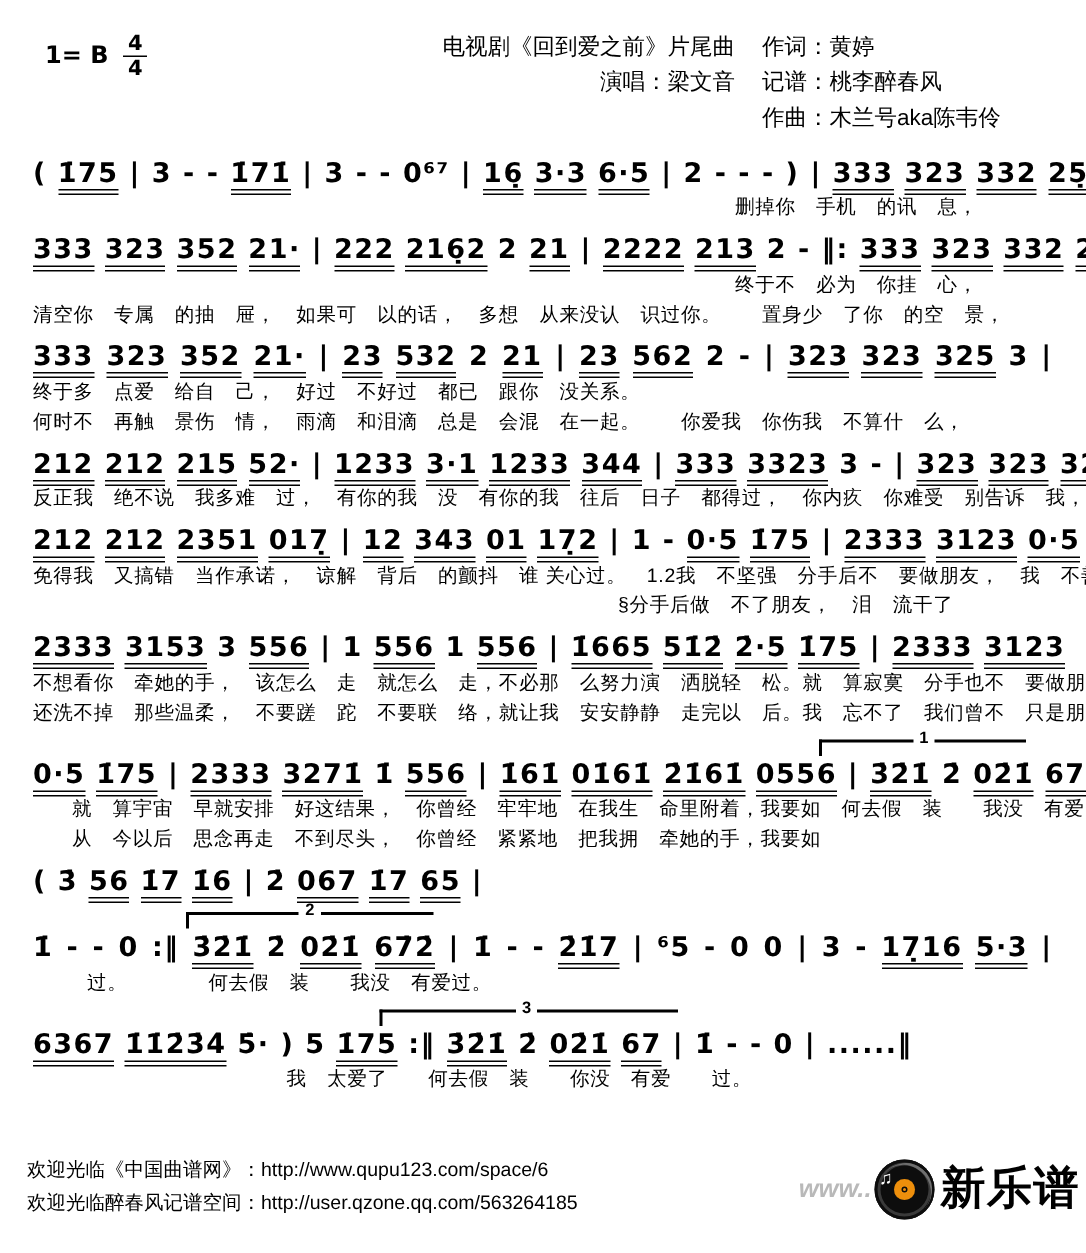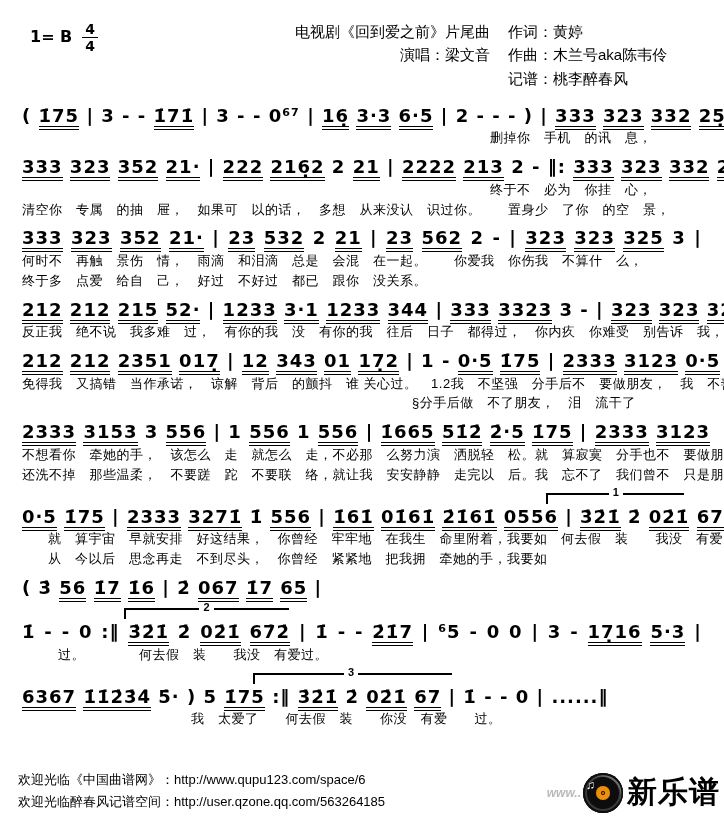--- a/index.html
+++ b/index.html
@@ -41,21 +41,21 @@
     position:absolute;top:-8px;left:45%;background:#fff;
     padding:0 4px;font-size:11px;font-weight:bold;line-height:1;
   }
 
   .footer{
     position:absolute;left:0;bottom:22px;width:724px;
     display:flex;align-items:flex-end;
   }
   .links{font-size:13px;line-height:1.7;padding-left:18px;white-space:nowrap;}
   .logo-area{margin-left:auto;display:flex;align-items:center;padding-right:4px;}
-  .wm{color:#b9b9b9;font-style:italic;font-weight:bold;font-size:12px;margin-right:2px;}
+  .wm{color:#b9b9b9;font-style:italic;font-weight:bold;font-size:17px;margin-right:2px;}
   .record{
     position:relative;display:inline-block;width:40px;height:40px;border-radius:50%;
     background:#0d0d0d;box-shadow:inset 0 0 0 2px #0d0d0d, inset 0 0 0 4px #3a3a3a;
     margin-right:4px;flex:0 0 auto;
   }
   .record .hole{
     position:absolute;left:50%;top:50%;width:14px;height:14px;margin:-7px 0 0 -7px;
     border-radius:50%;background:#ee8f0c;box-shadow:inset 0 0 0 5px #ee8f0c, inset 0 0 0 6px #0d0d0d;
   }
   .record .note{
@@ -79,39 +79,39 @@
   <div class="meta-row">
     <div class="keysig">
       <span>1= B</span><span class="frac"><span class="top">4</span><span class="bot">4</span></span>
     </div>
     <div class="credits-mid">
       <div class="credit-line">电视剧《回到爱之前》片尾曲</div>
       <div class="credit-line">演唱：梁文音</div>
     </div>
     <div class="credits-right">
       <div class="credit-line">作词：黄婷</div>
+      <div class="credit-line">记谱：桃李醉春风</div>
       <div class="credit-line">作曲：木兰号aka陈韦伶</div>
-      <div class="credit-line">记谱：桃李醉春风</div>
     </div>
   </div>
 
   <div id="score">
       <div class="system">
         <div class="notes justify"><span>(</span> <span class="grp">1̇75</span> <span>|</span> <span>3</span> <span>-</span> <span>-</span> <span class="grp">1̇71̇</span> <span>|</span> <span>3</span> <span>-</span> <span>-</span> <span>0⁶⁷</span> <span>|</span> <span class="grp">16̣</span> <span class="grp">3·3</span> <span class="grp">6·5</span> <span>|</span> <span>2</span> <span>-</span> <span>-</span> <span>-</span> <span>)</span> <span>|</span> <span class="grp">333</span> <span class="grp">323</span> <span class="grp">332</span> <span class="grp">25̣·</span> </div>
         <div class="lyric" style="padding-left: 468px;">删掉你　手机　的讯　息，</div>
       </div>
       <div class="system">
         <div class="notes justify"><span class="grp">333</span> <span class="grp">323</span> <span class="grp">352</span> <span class="grp">21·</span> <span>|</span> <span class="grp">222</span> <span class="grp">216̣2</span> <span>2</span> <span class="grp">21</span> <span>|</span> <span class="grp">2222</span> <span class="grp">213</span> <span>2</span> <span>-</span> <span>‖:</span> <span class="grp">333</span> <span class="grp">323</span> <span class="grp">332</span> <span class="grp">25̣·</span> </div>
         <div class="lyric" style="padding-left: 468px;">终于不　必为　你挂　心，</div>
         <div class="lyric" style="padding-left: 0px;">清空你　专属　的抽　屉，　如果可　以的话，　多想　从来没认　识过你。　　置身少　了你　的空　景，</div>
       </div>
       <div class="system">
         <div class="notes justify"><span class="grp">333</span> <span class="grp">323</span> <span class="grp">352</span> <span class="grp">21·</span> <span>|</span> <span class="grp">23</span> <span class="grp">532</span> <span>2</span> <span class="grp">21</span> <span>|</span> <span class="grp">23</span> <span class="grp">562</span> <span>2</span> <span>-</span> <span>|</span> <span class="grp">323</span> <span class="grp">323</span> <span class="grp">325</span> <span>3</span> <span>|</span></div>
+        <div class="lyric" style="padding-left: 0px;">终于多　点爱　给自　己，　好过　不好过　都已　跟你　没关系。</div>
         <div class="lyric" style="padding-left: 0px;">何时不　再触　景伤　情，　雨滴　和泪滴　总是　会混　在一起。　　你爱我　你伤我　不算什　么，</div>
-        <div class="lyric" style="padding-left: 0px;">终于多　点爱　给自　己，　好过　不好过　都已　跟你　没关系。</div>
       </div>
       <div class="system">
         <div class="notes justify"><span class="grp">212</span> <span class="grp">212</span> <span class="grp">215</span> <span class="grp">52·</span> <span>|</span> <span class="grp">1233</span> <span class="grp">3·1</span> <span class="grp">1233</span> <span class="grp">344</span> <span>|</span> <span class="grp">333</span> <span class="grp">3323</span> <span>3</span> <span>-</span> <span>|</span> <span class="grp">323</span> <span class="grp">323</span> <span class="grp">325</span>  </div>
         <div class="lyric" style="padding-left: 0px;">反正我　绝不说　我多难　过，　有你的我　没　有你的我　往后　日子　都得过，　你内疚　你难受　别告诉　我，</div>
       </div>
       <div class="system">
         <div class="notes justify"><span class="grp">212</span> <span class="grp">212</span> <span class="grp">2351</span> <span class="grp">017̣</span> <span>|</span> <span class="grp">12</span> <span class="grp">343</span> <span class="grp">01</span> <span class="grp">17̣2</span> <span>|</span> <span>1</span> <span>-</span> <span class="grp">0·5</span> <span class="grp">1̇75</span> <span>|</span> <span class="grp">2333</span> <span class="grp">3123</span> <span class="grp">0·5</span>  </div>
         <div class="lyric" style="padding-left: 0px;">免得我　又搞错　当作承诺，　谅解　背后　的颤抖　谁 关心过。　1.2我　不坚强　分手后不　要做朋友，　我　不善良</div>
         <div class="lyric" style="padding-left: 390px;">§分手后做　不了朋友，　泪　流干了</div>
       </div>

